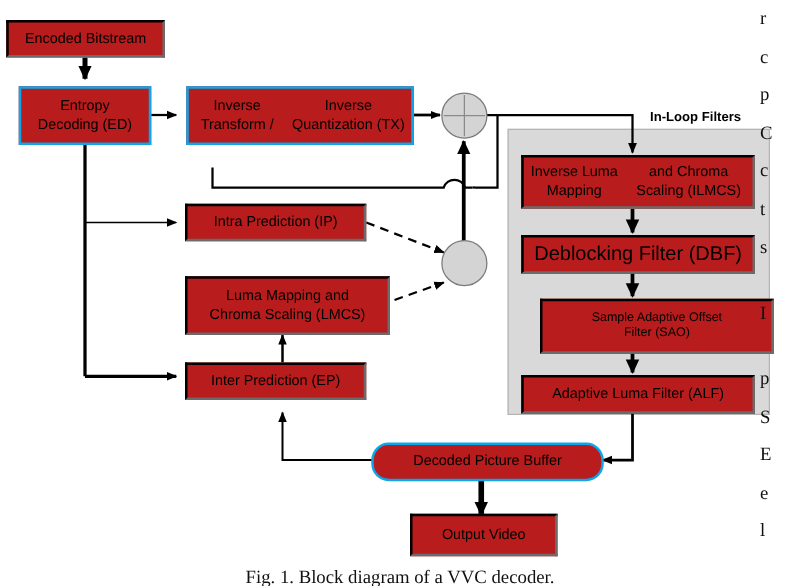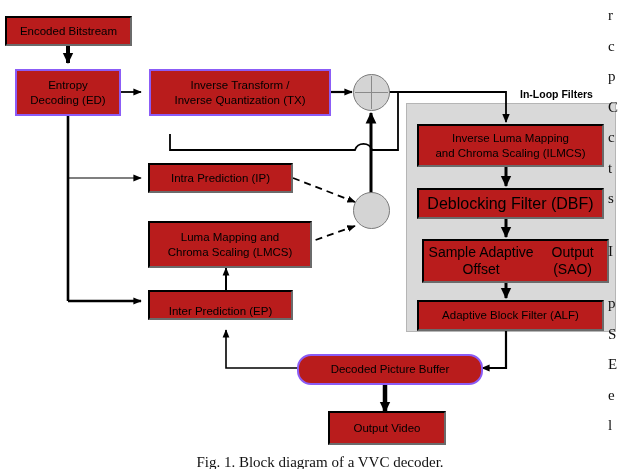--- a/index.html
+++ b/index.html
@@ -6,21 +6,21 @@
   body{width:640px;height:469px;position:relative;overflow:hidden;
        font-family:"Liberation Sans",sans-serif;color:#000;}
   #diagram{position:absolute;left:0;top:0;width:640px;height:469px;}
 
   .box{position:absolute;box-sizing:border-box;background:#b91c1c;
        display:flex;align-items:center;justify-content:center;text-align:center;
        line-height:1.25;}
   .box .lbl{display:block;padding:0 3px;}
 
   
-  .box.thick{border:2px solid #8b5cf6;}
+  .box.thick{border:2px solid #0ea5e9;}
   .box.thin2{border:2px solid #000;border-right-color:#6b6b6b;border-bottom-color:#6b6b6b;}
 
   #panel{position:absolute;background:#d9d9d9;border:1px solid #b5b5b5;}
   #panel-title{position:absolute;font-weight:bold;font-size:10.5px;color:#000;}
 
   .node{position:absolute;border-radius:50%;background:#d4d4d4;
         border:1.5px solid #7a7a7a;box-sizing:border-box;}
   .node .cross-h,.node .cross-v{position:absolute;background:#8a8a8a;}
   .node .cross-h{left:1px;right:1px;top:50%;height:1.5px;margin-top:-.75px;}
   .node .cross-v{top:1px;bottom:1px;left:50%;width:1.5px;margin-left:-.75px;}
@@ -102,54 +102,54 @@
 
   <div class="box thin2" style="left:5px;top:16px;width:127px;height:30px;font-size:11.5px;">
     <span class="lbl">Encoded Bitstream</span>
   </div>
 
   <div class="box thick" style="left:15px;top:69px;width:106px;height:47px;font-size:11.5px;flex-direction:column;">
     <span class="lbl">Entropy</span>
     <span class="lbl">Decoding (ED)</span>
   </div>
 
-  <div class="box thick" style="left:149px;top:69px;width:182px;height:47px;font-size:11.5px;flex-direction:column;">
+  <div class="box thick" style="left:149px;top:69px;width:182px;height:47px;font-size:11.5px;flex-direction:row;">
     <span class="lbl">Inverse Transform /</span>
     <span class="lbl">Inverse Quantization (TX)</span>
   </div>
 
   <div class="box thin2" style="left:148px;top:163px;width:145px;height:30px;font-size:11.5px;">
     <span class="lbl">Intra Prediction (IP)</span>
   </div>
 
   <div class="box thin2" style="left:148px;top:221px;width:164px;height:47px;font-size:11.5px;flex-direction:column;">
     <span class="lbl">Luma Mapping and</span>
     <span class="lbl">Chroma Scaling (LMCS)</span>
   </div>
 
-  <div class="box thin2" style="left:148px;top:290px;width:145px;height:30px;font-size:11.5px;align-items:flex-end;">
+  <div class="box thin2" style="left:148px;top:290px;width:145px;height:30px;font-size:11.5px;">
     <span class="lbl">Inter Prediction (EP)</span>
   </div>
 
-  <div class="box thin2" style="left:417px;top:124px;width:187px;height:43px;font-size:11.5px;flex-direction:column;">
+  <div class="box thin2" style="left:417px;top:124px;width:187px;height:43px;font-size:11.5px;">
     <span class="lbl">Inverse Luma Mapping</span>
     <span class="lbl">and Chroma Scaling (ILMCS)</span>
   </div>
 
   <div class="box thin2" style="left:417px;top:188px;width:187px;height:31px;font-size:16px;">
     <span class="lbl">Deblocking Filter (DBF)</span>
   </div>
 
-  <div class="box thin2" style="left:422px;top:239px;width:187px;height:44px;font-size:14px;flex-direction:row;">
+  <div class="box thin2" style="left:432px;top:239px;width:187px;height:44px;font-size:10px;flex-direction:column;">
     <span class="lbl">Sample Adaptive Offset</span>
-    <span class="lbl">Output (SAO)</span>
+    <span class="lbl">Filter (SAO)</span>
   </div>
 
   <div class="box thin2" style="left:417px;top:300px;width:187px;height:31px;font-size:11.5px;">
-    <span class="lbl">Adaptive Block Filter (ALF)</span>
+    <span class="lbl">Adaptive Luma Filter (ALF)</span>
   </div>
 
   <div class="box thick" style="left:297px;top:354px;width:186px;height:31px;font-size:11.5px;border-radius:14px;">
     <span class="lbl">Decoded Picture Buffer</span>
   </div>
 
   <div class="box thin2" style="left:328px;top:411px;width:118px;height:34px;font-size:11.5px;">
     <span class="lbl">Output Video</span>
   </div>
 

